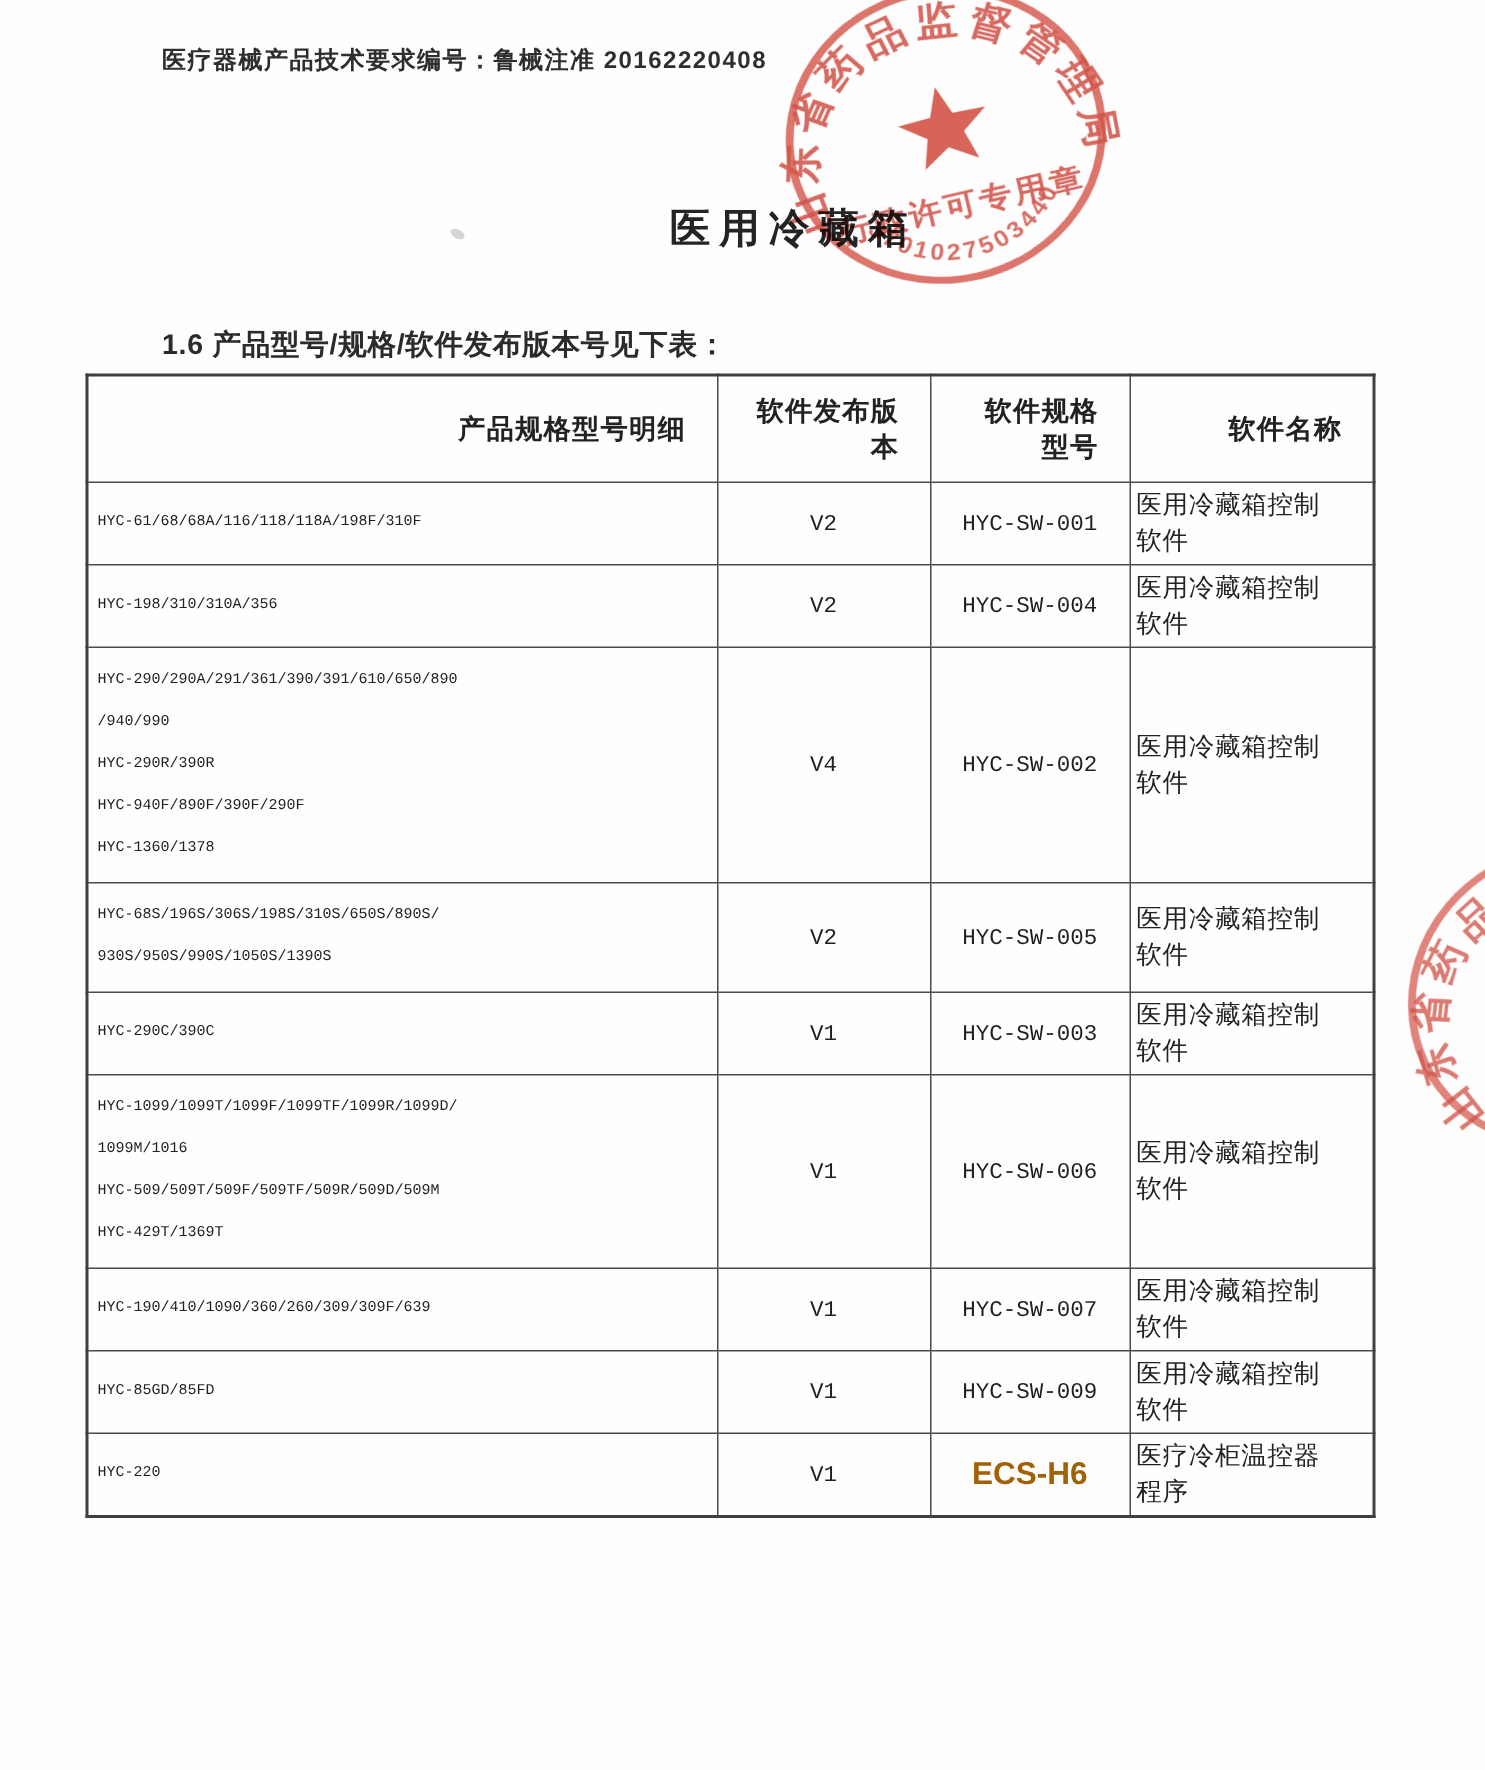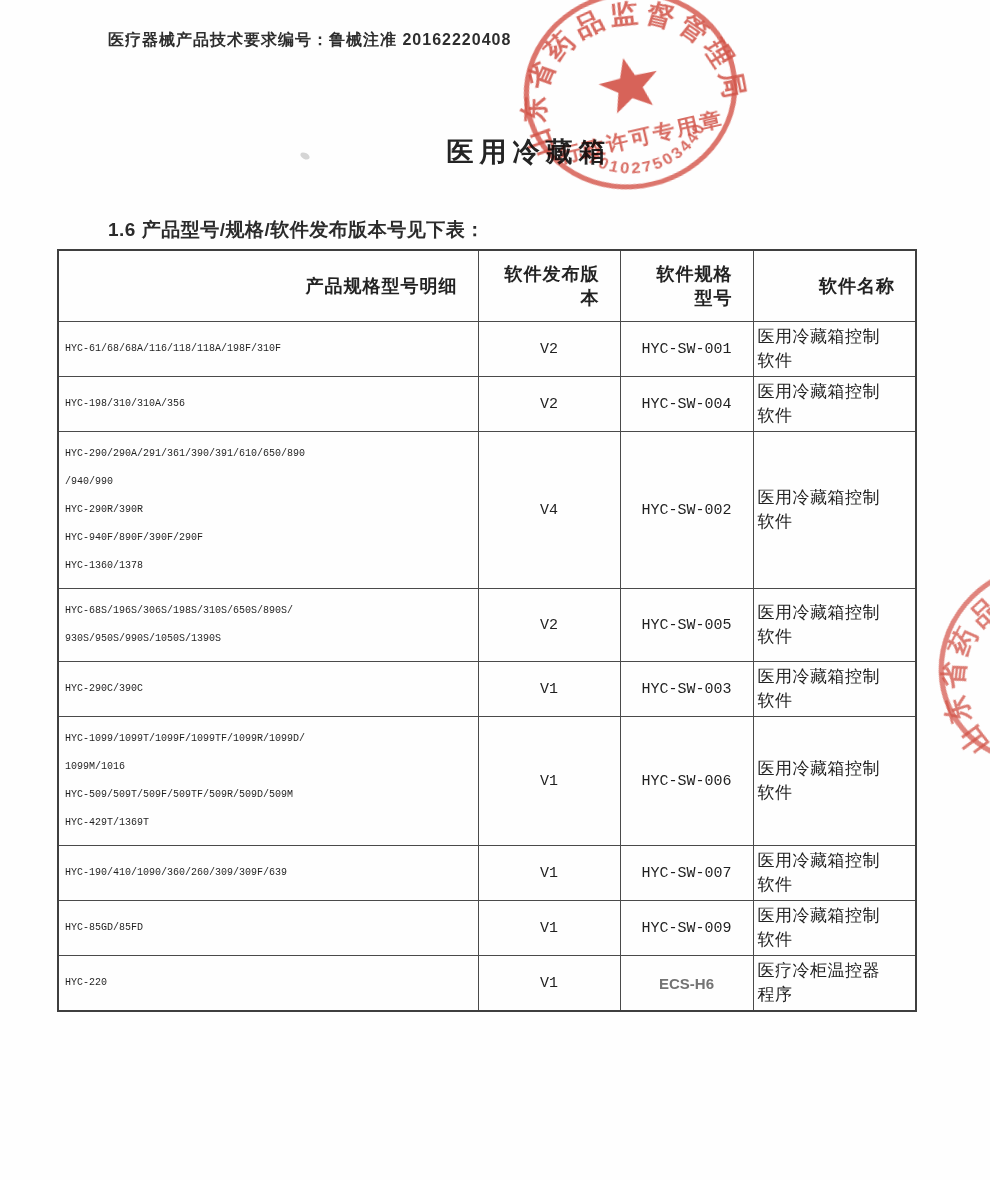--- a/index.html
+++ b/index.html
@@ -19,21 +19,21 @@
     border:2px solid #3f3f3f;table-layout:fixed;}
   col.c1{width:420px;} col.c2{width:142px;} col.c3{width:133px;} col.c4{width:163px;}
   th,td{border:1px solid #4a4a4a;vertical-align:middle;}
   th{font-size:18px;font-weight:700;color:#222;padding:11px 20px;text-align:right;letter-spacing:1px;}
   td{white-space:pre-line;}
   td.model{font-family:"Liberation Mono",monospace;font-size:10px;line-height:28px;
     color:#1f1f1f;text-align:left;padding:8px 4px 8px 6px;}
   td.version,td.swmodel{font-family:"Liberation Mono",monospace;font-size:15px;color:#1f1f1f;
     text-align:center;padding:4px 2px;}
   td.swname{font-size:17px;color:#222;text-align:left;line-height:24px;padding:3px 4px;letter-spacing:0.5px;}
-  td.swmodel.emph{font-family:"Liberation Sans",sans-serif;font-weight:700;font-size:15px;color:#737373;}
+  td.swmodel.emph{font-family:"Liberation Sans",sans-serif;font-weight:700;font-size:21px;color:#a16207;}
 
   .stamp{position:absolute;mix-blend-mode:multiply;opacity:0.9;filter:blur(0.35px);pointer-events:none;}
   .stamp-main{left:516px;top:-14px;width:230px;height:212px;transform:rotate(-13deg);}
   .stamp-side{left:930px;top:558px;width:230px;height:214px;transform:rotate(-30deg);}
 
   .mark1{position:absolute;left:300px;top:153px;width:10px;height:6px;background:#8a8a8a;
     opacity:0.35;border-radius:50%;transform:rotate(28deg);}
 </style>
 </head>
 <body>

